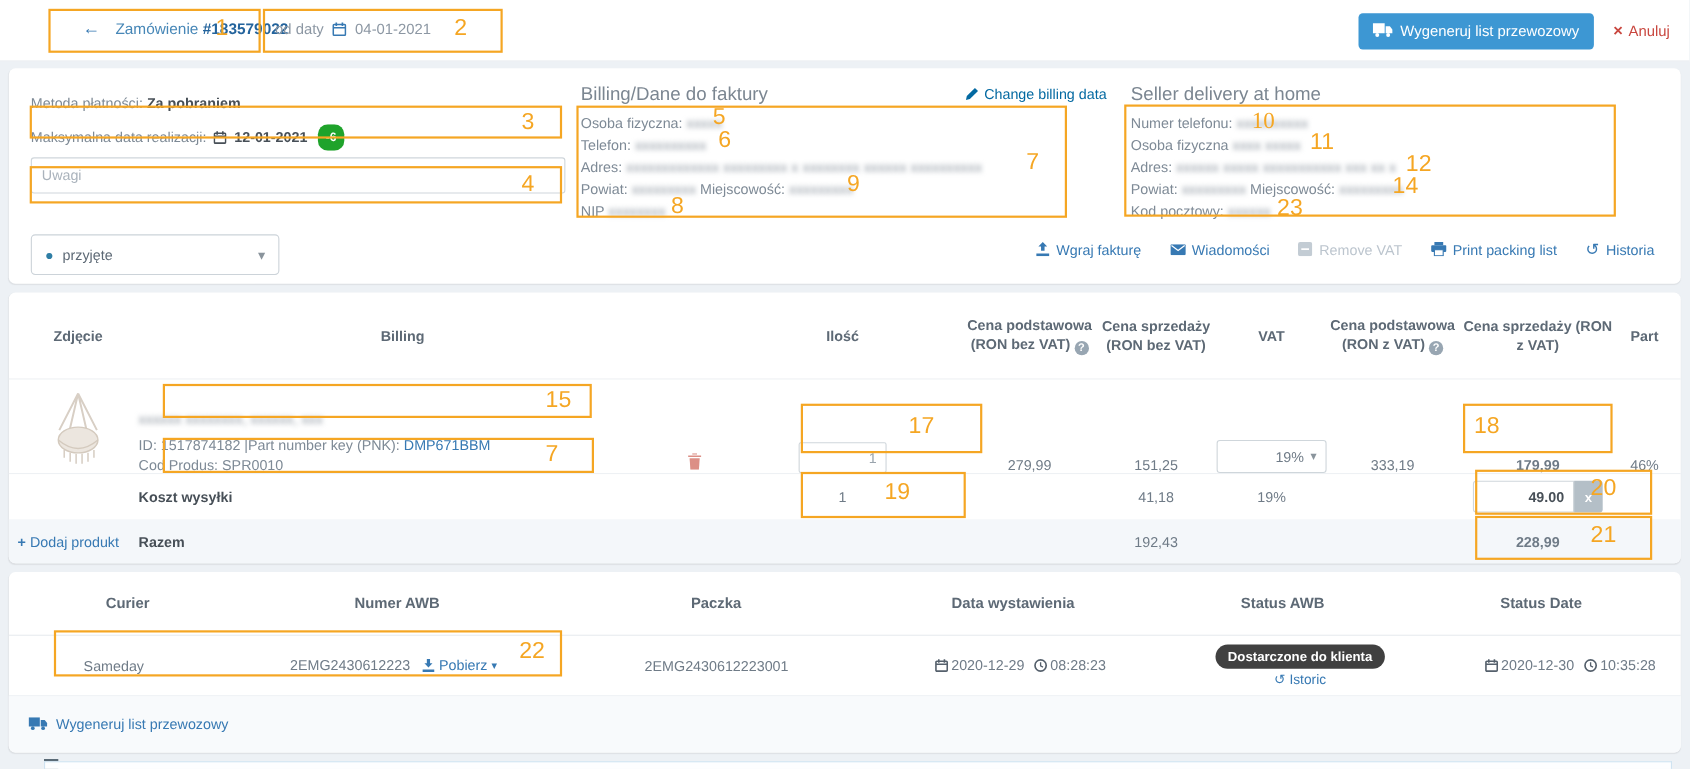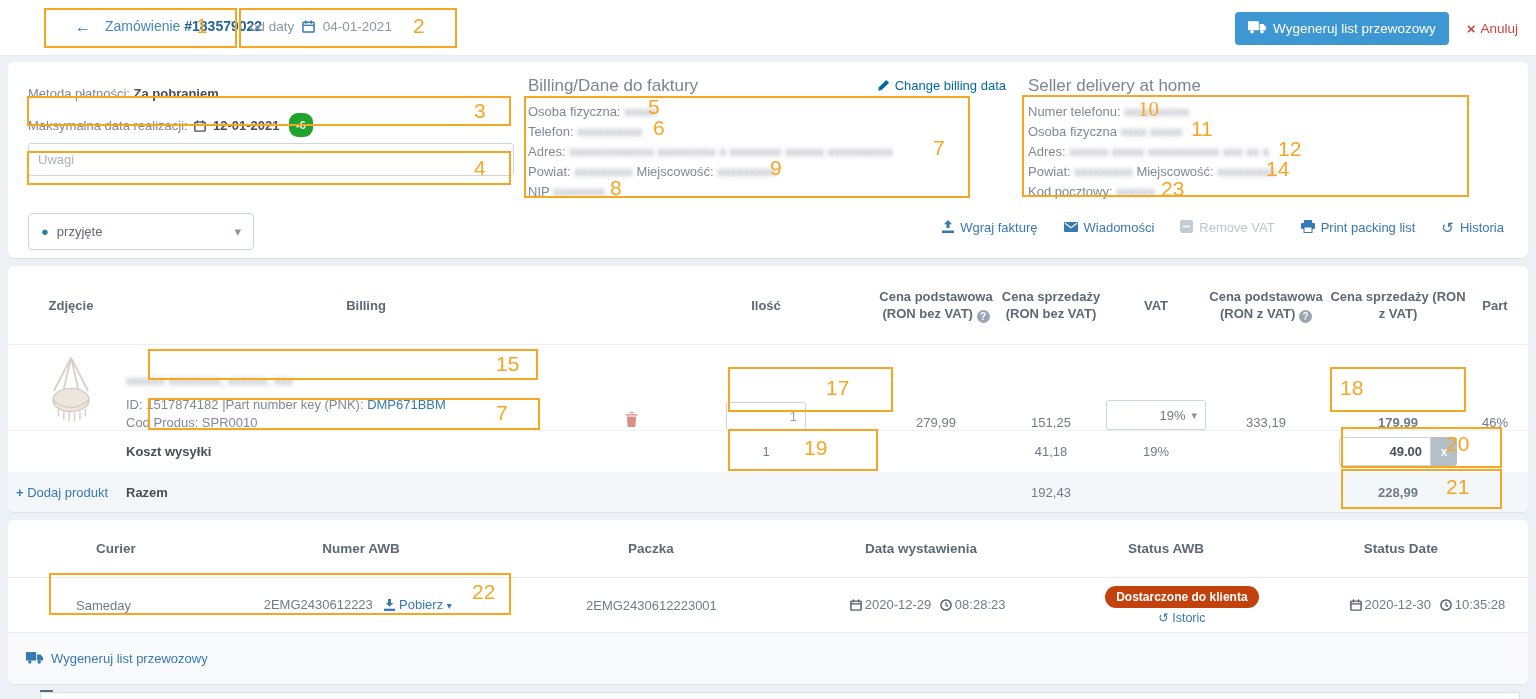--- a/index.html
+++ b/index.html
@@ -95,21 +95,21 @@
   .trash { color:#dc8f86; cursor:pointer; text-align:center; }
 
   
   .atr { display:flex; align-items:center; padding-left:8px; }
   .a1{width:200px}.a2{width:290px}.a3{width:290px}.a4{width:250px}.a5{width:240px}.a6{width:230px}
   #a-head { height:58px; border-bottom:1px solid #e8ecef; }
   #a-head > div { text-align:center; font-weight:bold; color:#5d6975; font-size:13.5px; }
   #a-row { height:54px;gap:40px; }
   #a-row > div { text-align:center; color:#6f7b87; }
   .dl-link { color:#3779b3; cursor:pointer; margin-left:8px; white-space:nowrap; }
-  .pill-green { display:inline-block; background:#c2410c; color:#fff; font-size:12px; font-weight:bold;
+  .pill-green { display:inline-block; background:#404040; color:#fff; font-size:12px; font-weight:bold;
                 border-radius:11px; padding:4px 11px;text-align:right; }
   .istoric { color:#3779b3; font-size:12.5px; margin-top:3px; cursor:pointer; }
   #awb-footer { height:52px; background:#f8fafc; border-top:1px solid #e8ecf0; border-radius:0 0 6px 6px;
                 display:flex; align-items:center; padding-left:18px; }
   #awb-footer .alink { color:#3779b3; display:inline-flex; gap:8px; align-items:center; cursor:pointer; }
   .dt-ico { color:#55606c; margin:0 3px 0 0; }
 
   
   #bottom-sliver { position:absolute; top:692px; left:40px; width:1480px; height:7px;
                    background:#fdfeff; border:1px solid #cfe3f1; border-bottom:none; }

